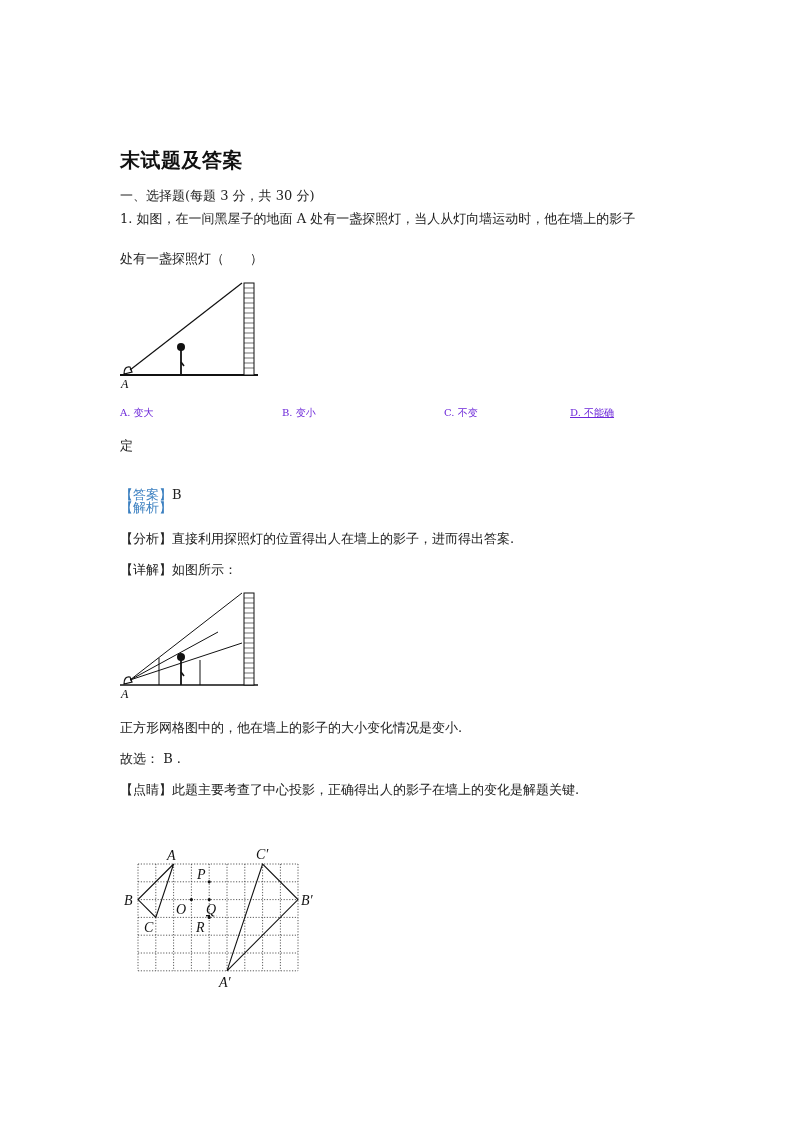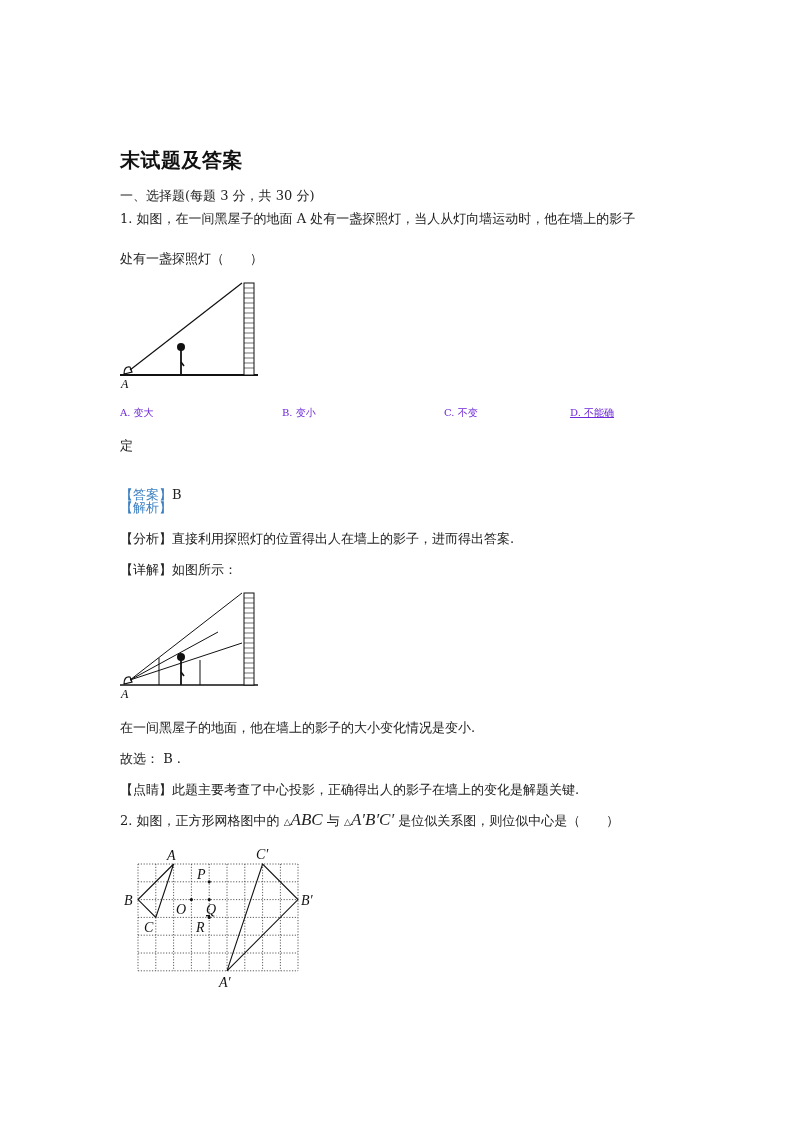--- a/index.html
+++ b/index.html
@@ -123,29 +123,26 @@
       <circle cx="63" cy="67" r="4" fill="#111"></circle>
       <line x1="63" y1="70" x2="63" y2="95" stroke="#111" stroke-width="1.8"></line>
       <line x1="63" y1="82" x2="66" y2="86" stroke="#111" stroke-width="1.5"></line>
     </g>
     <g>
       <path d="M6 94 Q6 86 12 87 L14 92 Z" fill="none" stroke="#111" stroke-width="1.2"></path>
     </g>
     <text x="3" y="108" font-size="12">A</text>
   </svg>
 
-  <div class="line" style="top:719px;">在一间黑屋子的地面，他在墙上的影子的大小变化情况是变小.</div>
+  <div class="line" style="top:719px;">正方形网格图中的，他在墙上的影子的大小变化情况是变小.</div>
   <div class="line" style="top:750px;">故选：  B .</div>
   <div class="line" style="top:781px;text-align:right;">
     <span>【点睛】</span><span>此题主要考查了中心投影，正确得出人的影子在墙上的变化是解题关键.</span>
   </div>
 
-  <div class="line" style="top:810px;">
-    <span>2.  如图，正方形网格图中的 </span><span class="tri">△</span><span class="math">ABC</span><span> 与 </span><span class="tri">△</span><span class="math">A′B′C′</span><span> 是位似关系图，则位似中心是（　　）</span>
-  </div>
 
   <svg style="position:absolute;left:118px;top:842px;" width="210" height="150" viewBox="0 0 210 150">
     <g stroke="#333" stroke-width="0.8" stroke-dasharray="1.2 1.6" fill="none">
       <line x1="20" y1="22" x2="180" y2="22"></line>
       <line x1="20" y1="39.8" x2="180" y2="39.8"></line>
       <line x1="20" y1="57.6" x2="180" y2="57.6"></line>
       <line x1="20" y1="75.4" x2="180" y2="75.4"></line>
       <line x1="20" y1="93.2" x2="180" y2="93.2"></line>
       <line x1="20" y1="111" x2="180" y2="111"></line>
       <line x1="20" y1="128.8" x2="180" y2="128.8"></line>

